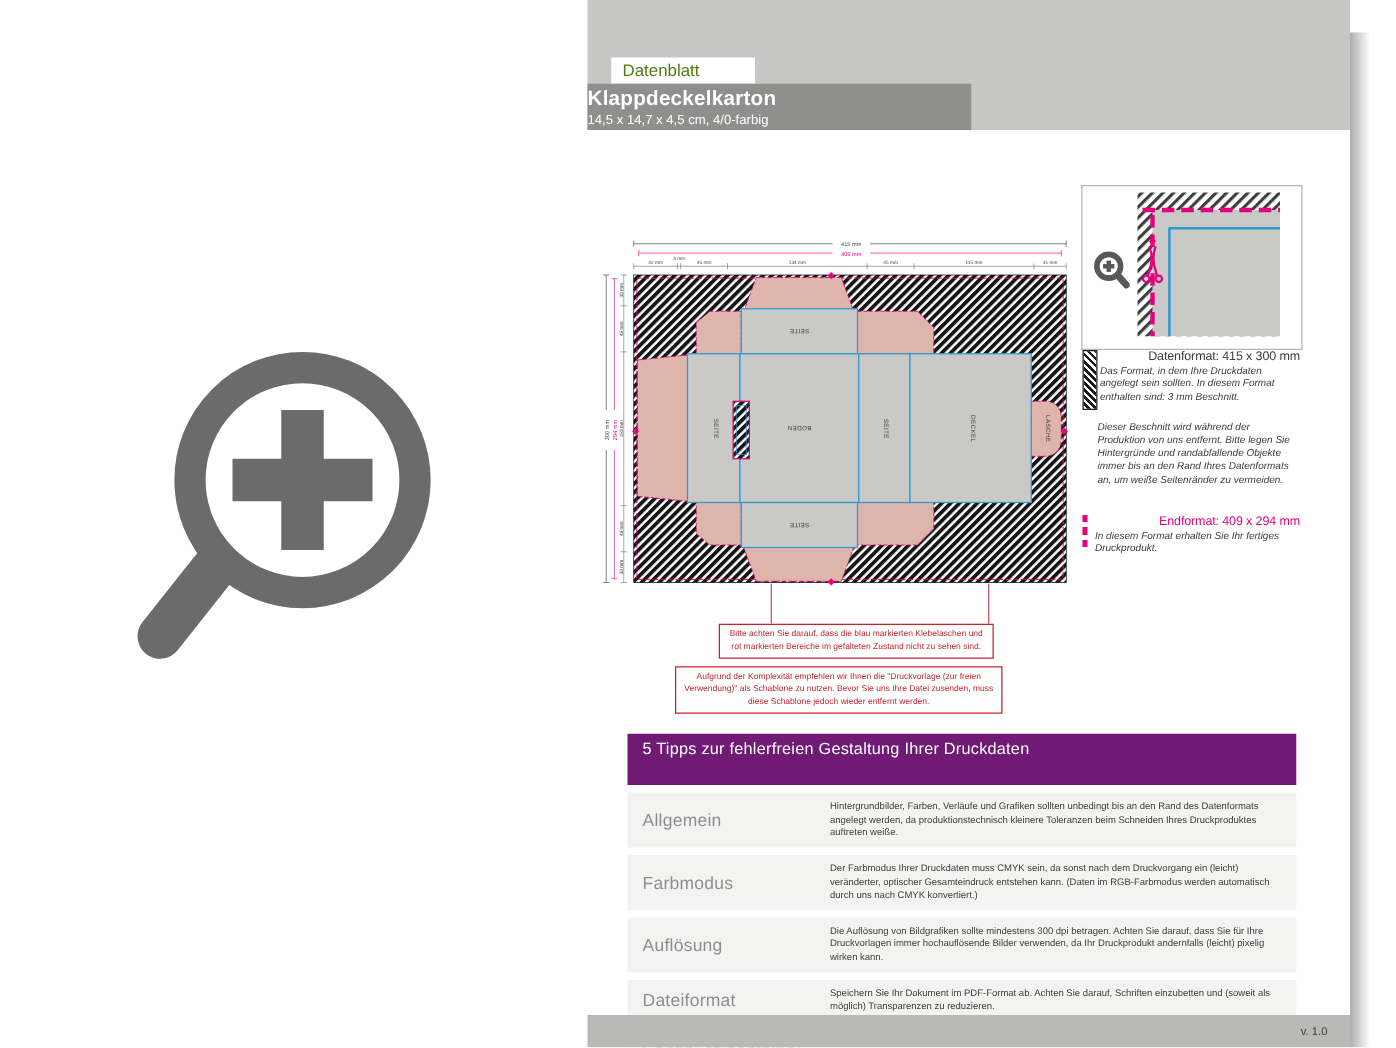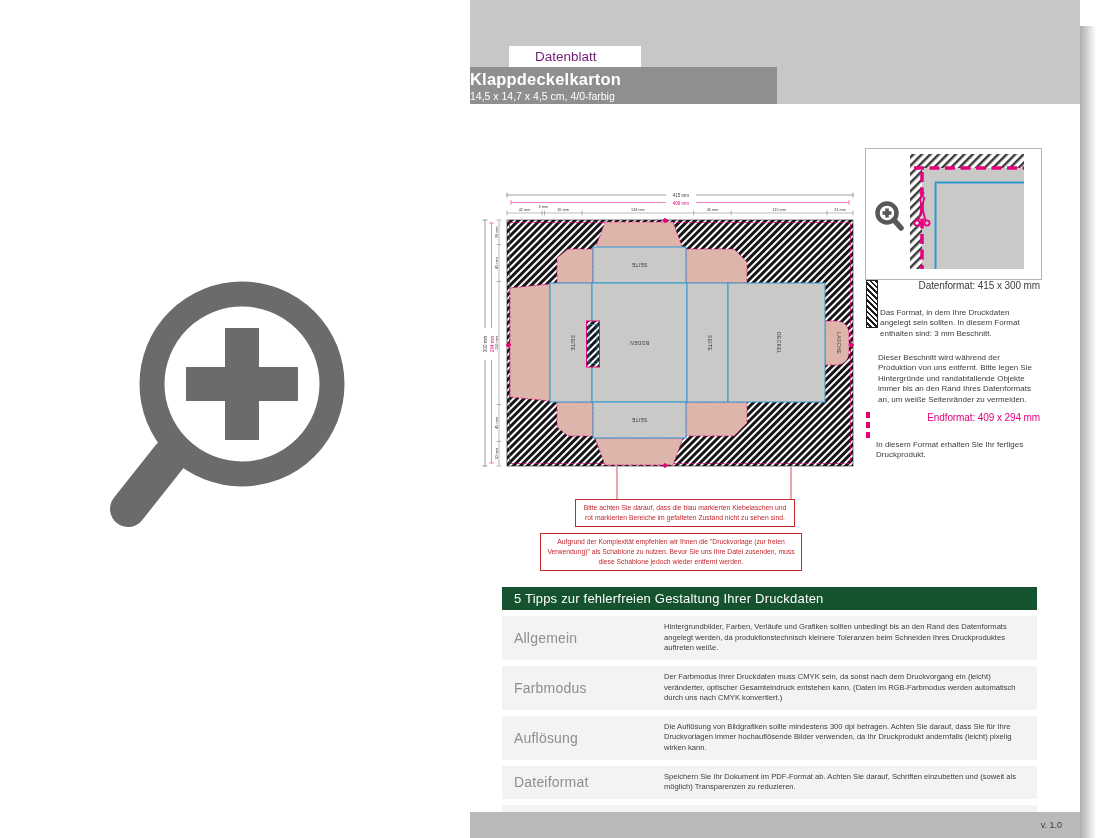--- a/index.html
+++ b/index.html
@@ -4,21 +4,21 @@
 <style>
   html,body{margin:0;padding:0;background:#fff;}
   .stage{position:relative;width:1117px;height:838px;background:#ffffff;overflow:hidden;
          font-family:"Liberation Sans",sans-serif;color:#3c3c3b;}
   .abs{position:absolute;}
   
   .doc-shadow{left:1080px;top:26px;width:16px;height:812px;
               background:linear-gradient(to right,rgba(0,0,0,.32),rgba(0,0,0,0));}
   .header-band{left:470px;top:0;width:610px;height:104px;background:#c7c7c6;}
   .tab{left:489px;top:46px;width:106px;height:21px;background:#ffffff;
-       font-size:13.5px;line-height:21px;padding-left:26px;color:#701a75;margin-left:20px;}
+       font-size:13.5px;line-height:21px;padding-left:9px;color:#4d7c0f;}
   .title-bar{left:470px;top:67px;width:307px;height:37px;background:#8f8f8e;color:#ffffff;}
   .title-bar .t1{font-size:16.5px;font-weight:bold;padding:3px 22px 0 0;letter-spacing:.2px;}
   .title-bar .t2{font-size:10.5px;padding:1px 22px 0 0;}
   
   .dieline{left:478px;top:188px;width:380px;height:312px;}
   .detail-box{left:865px;top:148px;width:175px;height:130px;background:#fff;border:1px solid #b4b4b4;}
   .dim{font-size:4.5px;fill:#3c3c3b;text-anchor:middle;}
   .dim.m{fill:#e6007e;}
   .dims{font-size:3.8px;fill:#3c3c3b;text-anchor:middle;}
   .plabel{font-size:5px;fill:#3c3c3b;text-anchor:middle;letter-spacing:.3px;}
@@ -31,24 +31,24 @@
   .info-block{display:flex;gap:2px;}
   .bar-hatch{width:10px;height:46px;border:1px solid #222;flex:none;
              background:repeating-linear-gradient(45deg,#ffffff 0 2px,#1b1b1b 2px 4px);}
   .bar-dash{width:4px;height:28px;flex:none;
             background:repeating-linear-gradient(to bottom,#e6007e 0 6px,rgba(0,0,0,0) 6px 10px);}
   .bar-blue{width:5px;height:68px;background:#2186c6;flex:none;}
   .ib-title{font-size:10px;font-weight:normal;letter-spacing:-.1px;text-align:right;}
   .ib-title.mag{color:#e6007e;}
   .ib-title.blu{color:#2186c6;}
   .ib-sub{font-size:9px;color:#2186c6;}
-  .ib-body{font-size:8px;line-height:1.3;color:#3c3c3b;margin-top:17px;}
+  .ib-body{font-size:8px;line-height:1.3;color:#3c3c3b;margin-top:1px;font-style:italic;}
   
   .tips{left:502px;top:587px;width:535px;}
-  .tips-header{background:#14532d;color:#ffffff;font-size:13px;height:23px;line-height:23px;
+  .tips-header{background:#701a75;color:#ffffff;font-size:13px;height:41px;line-height:23px;
                padding-left:12px;letter-spacing:.2px;}
   .tip-row{display:flex;background:#f3f3f2;margin-top:6px;}
   .tip-label{width:150px;flex:none;display:flex;align-items:center;padding-left:12px;
              font-size:14px;color:#8e8e8e;letter-spacing:.2px;}
   .tip-text{flex:1;padding:6px 12px 6px 0;font-size:7.6px;line-height:1.4;color:#3c3c3b;}
   .footer{left:470px;top:812px;width:610px;height:26px;background:#b9b9b8;
           font-size:9px;line-height:26px;text-align:right;padding-right:0;}
   .footer span{margin-right:18px;}
 </style>
 </head>

